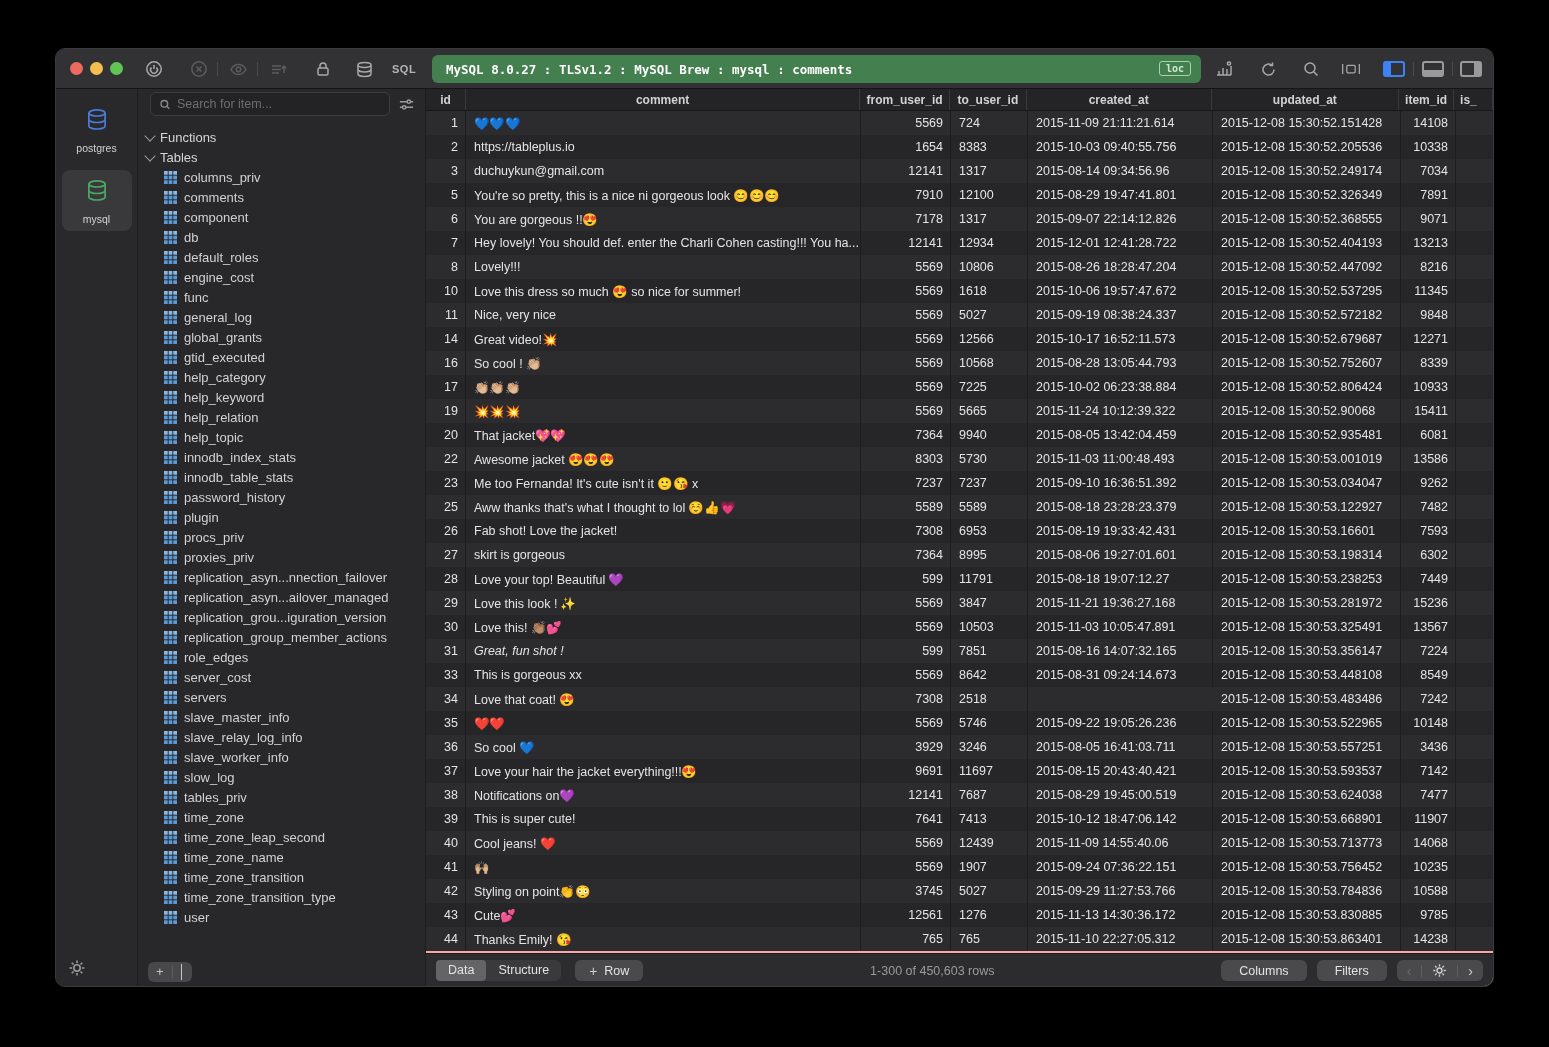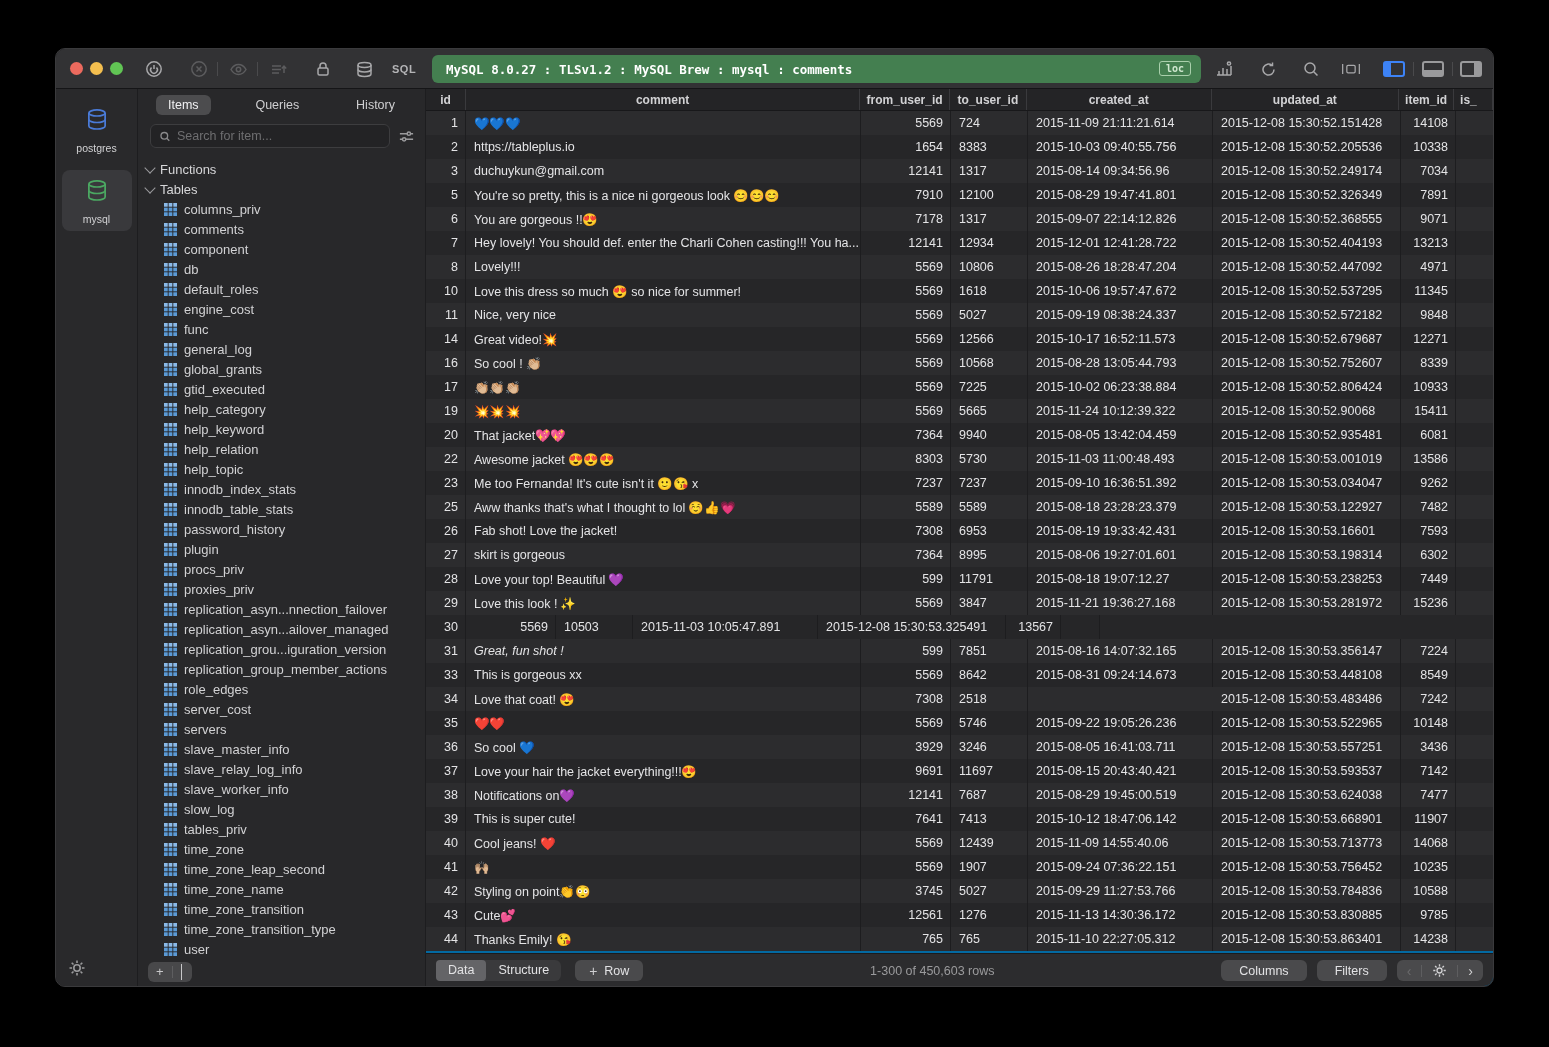--- a/index.html
+++ b/index.html
@@ -56,21 +56,21 @@
           transform:rotate(45deg); margin-top:-3px; }
   .tree-item { height:20px; display:flex; align-items:center; gap:7px; padding-left:26px;
                font-size:13px; color:#d2d2d4; white-space:nowrap; }
   .side-bottom { height:30px; display:flex; align-items:center; padding:0 10px; }
   .split-btn { height:20px; background:#48484a; border-radius:6px; display:flex; align-items:center; }
   .split-btn .seg { padding:0 8px; color:#c8c8ca; font-size:13px; line-height:20px; }
   .split-btn .sep { width:1px; height:12px; background:#5e5e60; }
   .split-btn .chev { border-color:#c8c8ca; width:6px; height:6px; margin:-2px 2px 0 0; }
 
   
-  .main { flex:1; display:flex; flex-direction:column; background:#0369a1; min-width:0; }
+  .main { flex:1; display:flex; flex-direction:column; background:#fca5a5; min-width:0; }
   .grid-header { height:22px; display:flex; background:#242426; border-bottom:1px solid #18181a; flex:none; }
   .grid-header .hcell { font-size:12px; font-weight:700; color:#d2d2d4; display:flex; align-items:center;
                         justify-content:center; border-right:1px solid #3a3a3d; overflow:hidden; white-space:nowrap; }
   .grid-body { flex:1; overflow:hidden; }
   .grid-row { height:24px; display:flex; }
   .grid-row:nth-child(odd) { background:#2c2c2e; }
   .grid-row:nth-child(even){ background:#262628; }
   .gcell { font-size:12.5px; color:#e4e4e6; display:flex; align-items:center; border-right:1px solid #1d1d1f;
            overflow:hidden; white-space:nowrap; flex:none; }
   .gcell.r { justify-content:flex-end; padding-right:7px; }
@@ -207,25 +207,20 @@
         </div>
       <div class="rail-gear">
         <svg width="18" height="18" viewBox="0 0 18 18" stroke="#9a9a9c" fill="none" stroke-width="1.6">
           <circle cx="9" cy="9" r="3.2"></circle>
           <path d="M9 1.5v2.6M9 13.9v2.6M1.5 9h2.6M13.9 9h2.6M3.7 3.7l1.8 1.8M12.5 12.5l1.8 1.8M3.7 14.3l1.8-1.8M12.5 5.5l1.8-1.8"></path>
         </svg>
       </div>
     </div>
 
     <div class="sidebar">
-      <div class="side-tabs">
-        <div class="side-tab selected">Items</div>
-        <div class="side-tab">Queries</div>
-        <div class="side-tab">History</div>
-      </div>
       <div class="search-row">
         <div class="search-box">
           <svg width="13" height="13" viewBox="0 0 18 18" stroke="#8a8a8c" fill="none" stroke-width="2">
               <circle cx="8" cy="8" r="5"></circle>
               <path d="M11.7 11.7L15.5 15.5"></path>
             </svg>
           <input type="text" placeholder="Search for item..." style="">
         </div>
         <svg width="17" height="17" viewBox="0 0 18 18" stroke="#9a9a9c" fill="none" stroke-width="1.6">
           <path d="M2 6h14M2 12h14"></path>
@@ -934,21 +929,21 @@
             <div class="gcell r" style="width: 55px;">13213</div>
             <div class="gcell l" style="width: 39px;"></div>
           </div>
           <div class="grid-row">
             <div class="gcell r" style="width: 40px;">8</div>
             <div class="gcell l" style="width: 395px;">Lovely!!!</div>
             <div class="gcell r" style="width: 90px;">5569</div>
             <div class="gcell l" style="width: 77px;">10806</div>
             <div class="gcell l" style="width: 185px;">2015-08-26 18:28:47.204</div>
             <div class="gcell l" style="width: 188px;">2015-12-08 15:30:52.447092</div>
-            <div class="gcell r" style="width: 55px;">4971</div>
+            <div class="gcell r" style="width: 55px;">8216</div>
             <div class="gcell l" style="width: 39px;"></div>
           </div>
           <div class="grid-row">
             <div class="gcell r" style="width: 40px;">10</div>
             <div class="gcell l" style="width: 395px;">Love this dress so much 😍 so nice for summer!</div>
             <div class="gcell r" style="width: 90px;">5569</div>
             <div class="gcell l" style="width: 77px;">1618</div>
             <div class="gcell l" style="width: 185px;">2015-10-06 19:57:47.672</div>
             <div class="gcell l" style="width: 188px;">2015-12-08 15:30:52.537295</div>
             <div class="gcell r" style="width: 55px;">11345</div>
@@ -1079,20 +1074,21 @@
             <div class="gcell l" style="width: 395px;">Love this look ! ✨</div>
             <div class="gcell r" style="width: 90px;">5569</div>
             <div class="gcell l" style="width: 77px;">3847</div>
             <div class="gcell l" style="width: 185px;">2015-11-21 19:36:27.168</div>
             <div class="gcell l" style="width: 188px;">2015-12-08 15:30:53.281972</div>
             <div class="gcell r" style="width: 55px;">15236</div>
             <div class="gcell l" style="width: 39px;"></div>
           </div>
           <div class="grid-row">
             <div class="gcell r" style="width: 40px;">30</div>
+            <div class="gcell l" style="width: 395px;">Love this! 👏🏽💕</div>
             <div class="gcell r" style="width: 90px;">5569</div>
             <div class="gcell l" style="width: 77px;">10503</div>
             <div class="gcell l" style="width: 185px;">2015-11-03 10:05:47.891</div>
             <div class="gcell l" style="width: 188px;">2015-12-08 15:30:53.325491</div>
             <div class="gcell r" style="width: 55px;">13567</div>
             <div class="gcell l" style="width: 39px;"></div>
           </div>
           <div class="grid-row">
             <div class="gcell r" style="width: 40px;">31</div>
             <div class="gcell l" style="width: 395px; font-style: italic;">Great, fun shot !</div>

